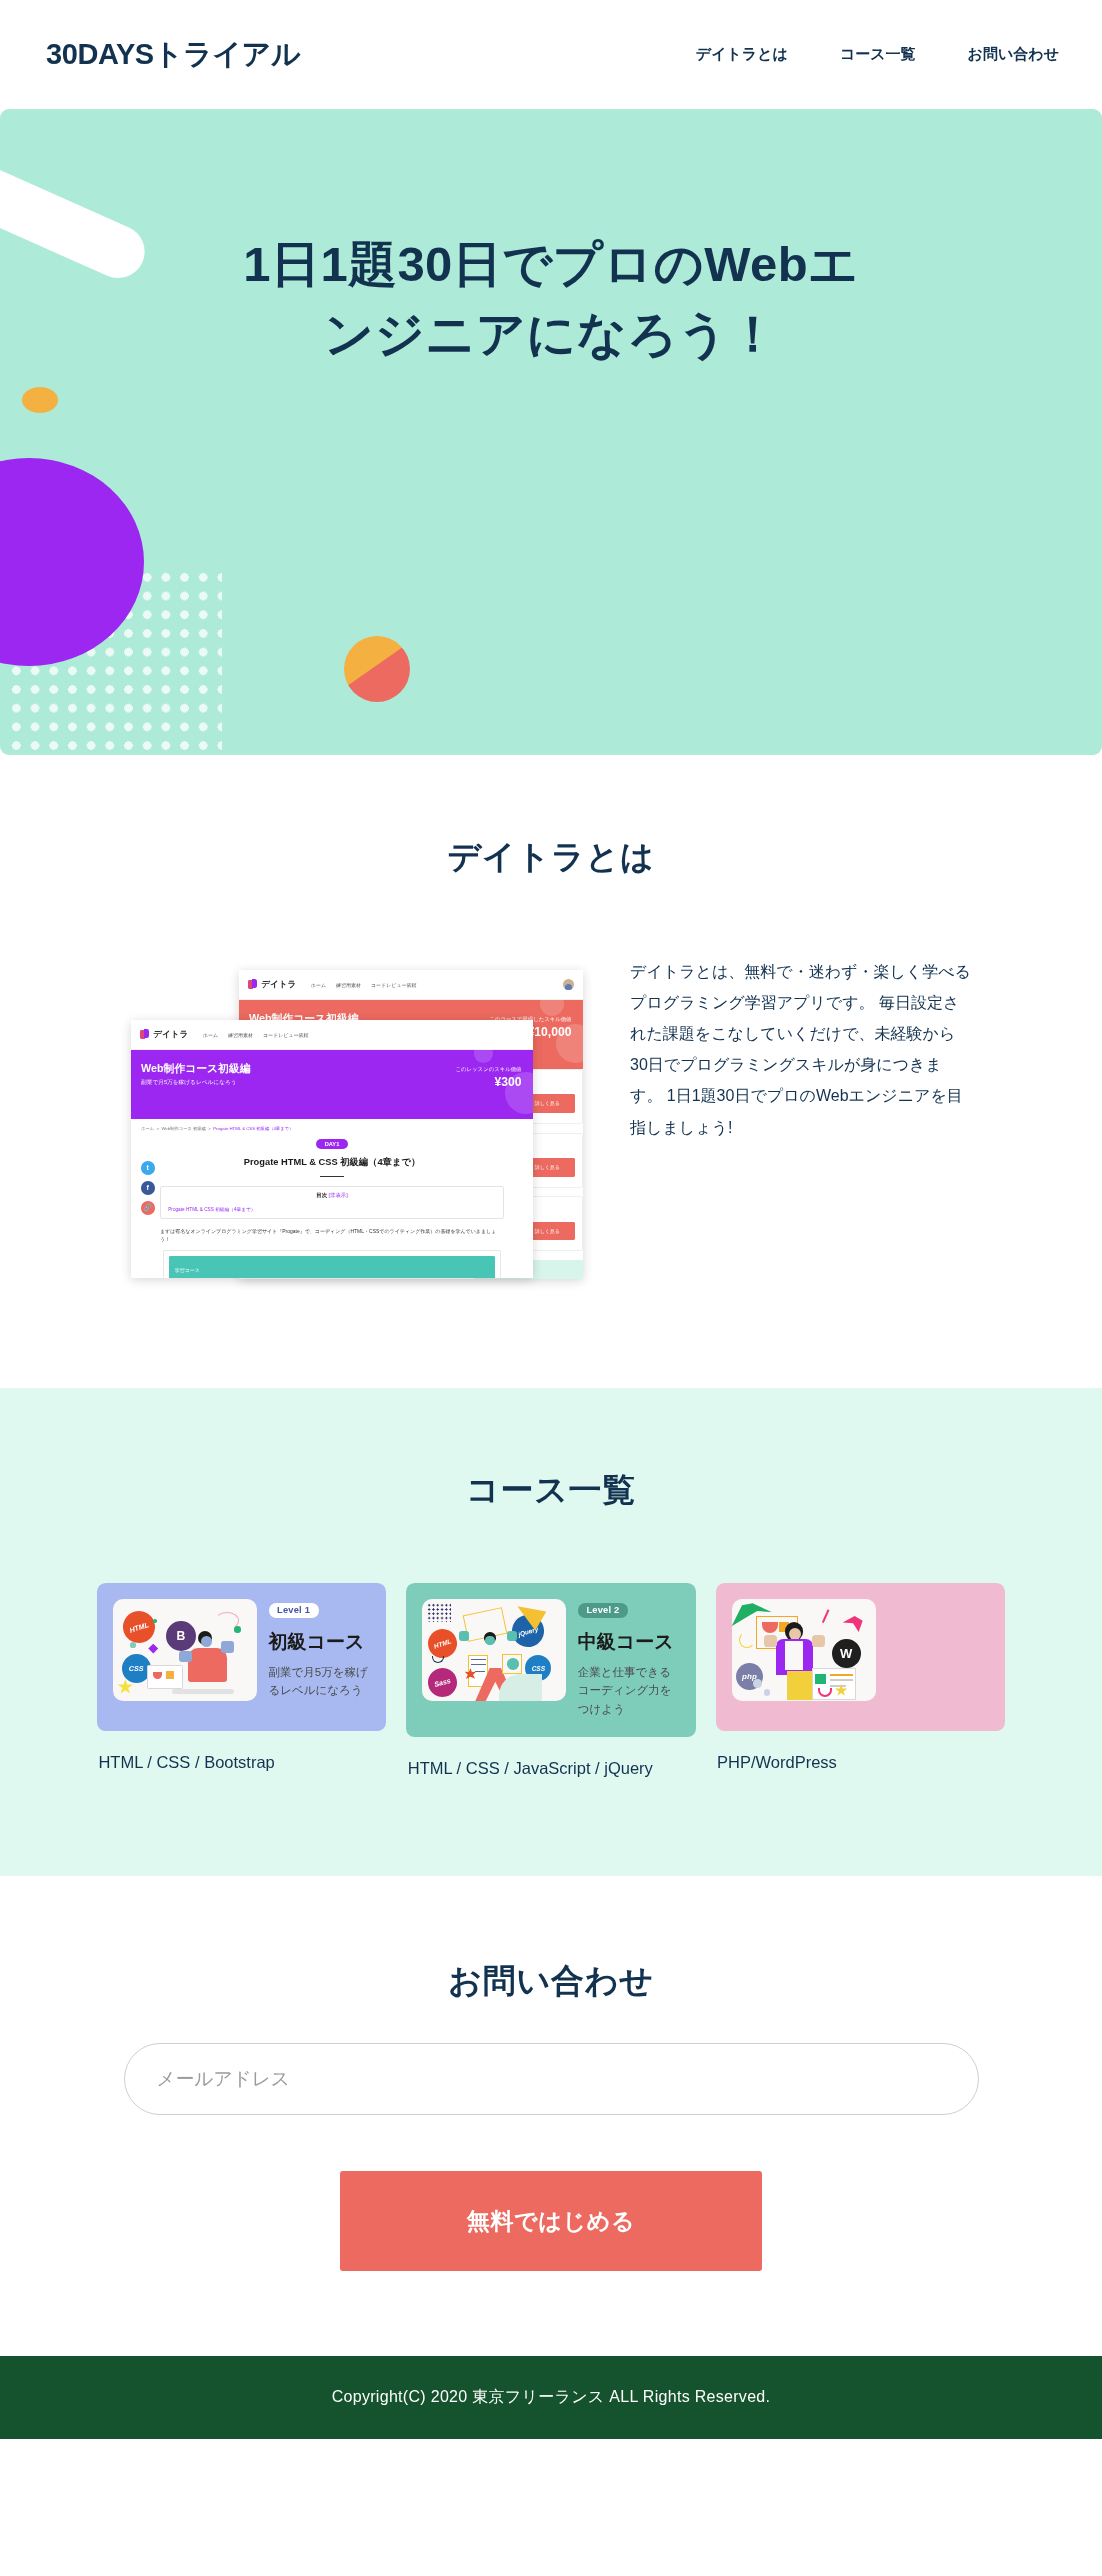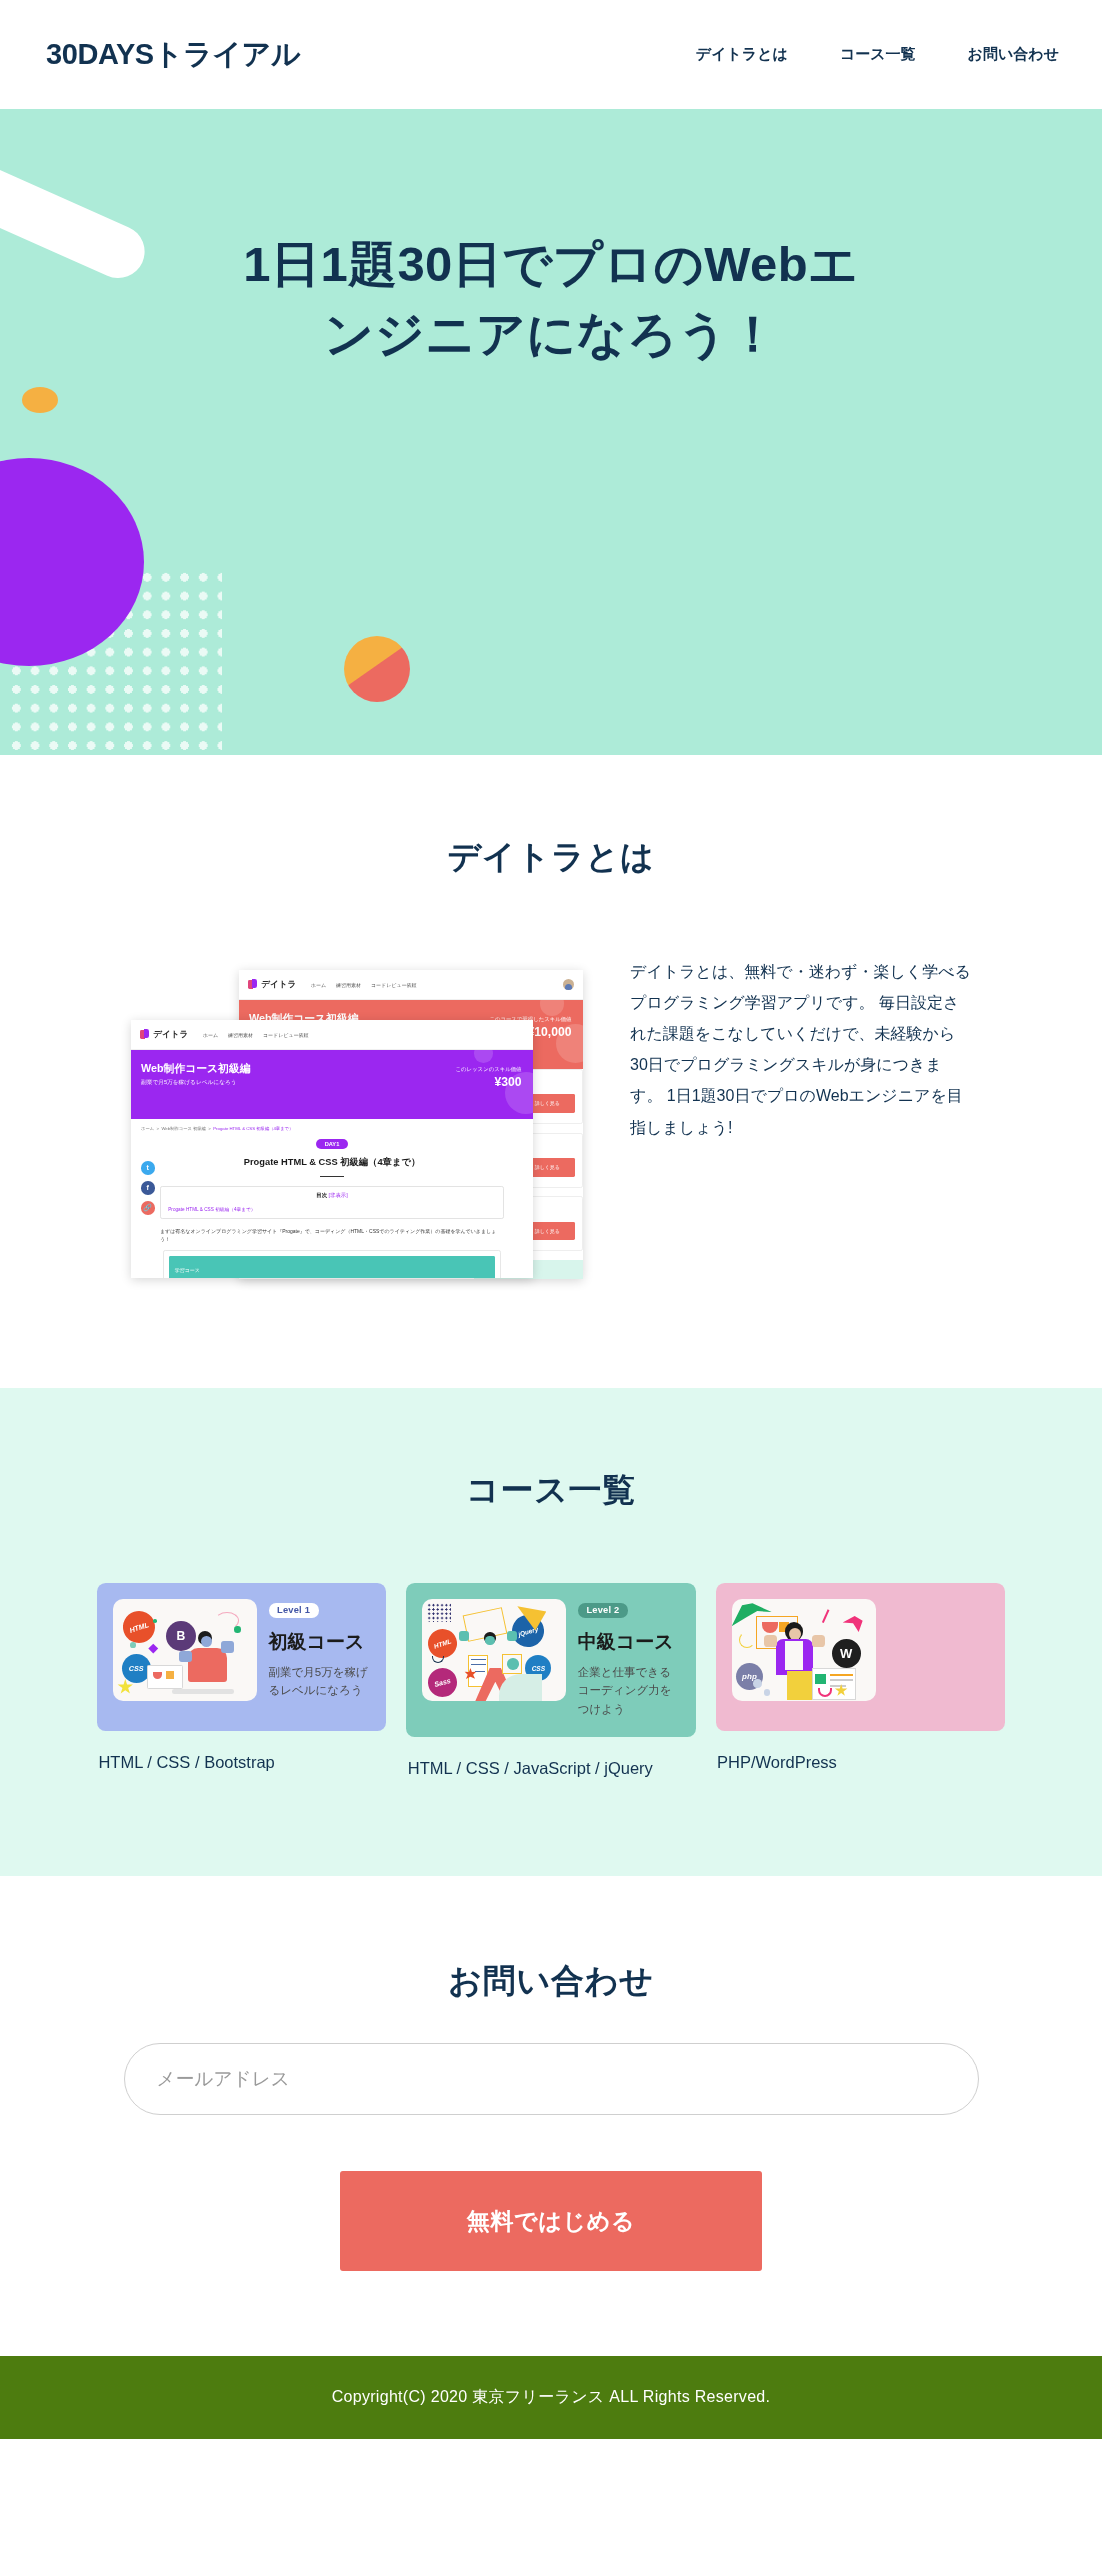--- a/index.html
+++ b/index.html
@@ -51,20 +51,21 @@
 
   
   .hero {
     position: relative;
     background: #ADEBD8;
     height: 646px;
     overflow: hidden;
     display: flex;
     flex-direction: column;
     align-items: center;
+    border-radius: 9px;
   }
   .hero-inner {
     position: relative;
     z-index: 5;
     width: 100%;
     display: flex;
     flex-direction: column;
     align-items: center;
   }
   .hero-title {
@@ -361,21 +362,21 @@
     font-size: 23px;
     font-weight: 700;
     font-family: "Liberation Sans", "DejaVu Sans", sans-serif;
     cursor: pointer;
     letter-spacing: 0.7px;
   }
 
   
   .site-footer {
     height: 83px;
-    background: #4d7c0f;
+    background: #14532d;
     display: flex;
     align-items: center;
     justify-content: center;
   }
   .copyright {
     color: #ffffff;
     font-size: 16px;
     letter-spacing: 0.3px;
   }
 </style>

